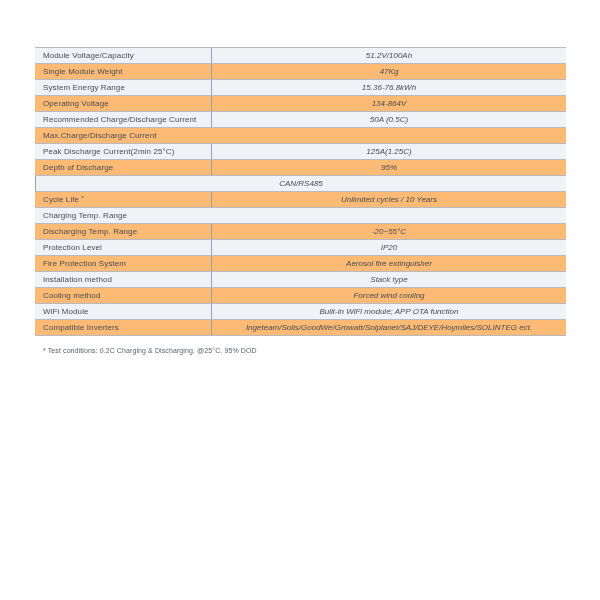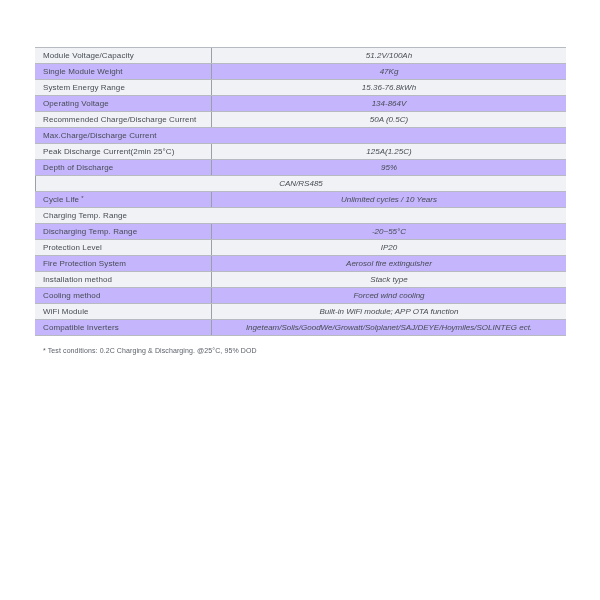--- a/index.html
+++ b/index.html
@@ -25,21 +25,21 @@
     width: 531px;
     border-top: 1px solid var(--line);
     margin-top: 46px;
   }
   .spec-row {
     display: flex;
     height: 16px;
     border-bottom: 1px solid var(--line);
     font-size: 8px;
     color: var(--text);
-    background: #c4b5fd;
+    background: #fdba74;
   }
   .spec-row:nth-child(odd) {
     background: var(--stripe);
   }
   .cell-label {
     width: 176px;
     display: flex;
     align-items: center;
     padding-left: 8px;
     letter-spacing: 0.1px;

